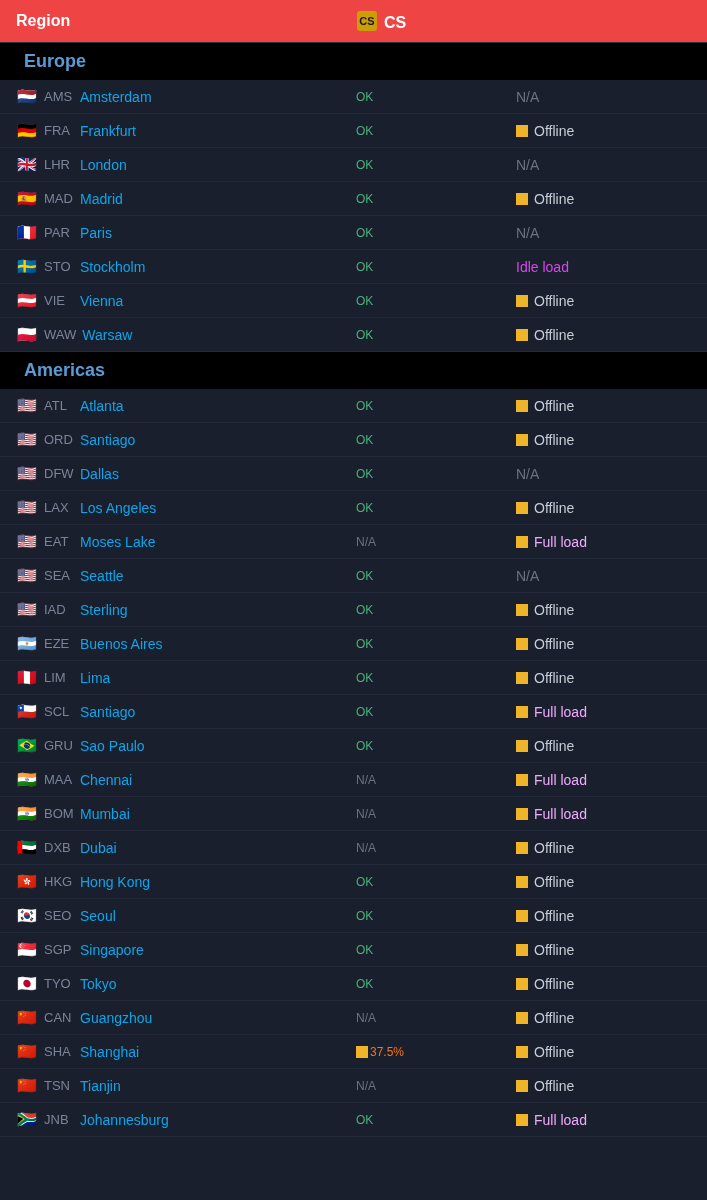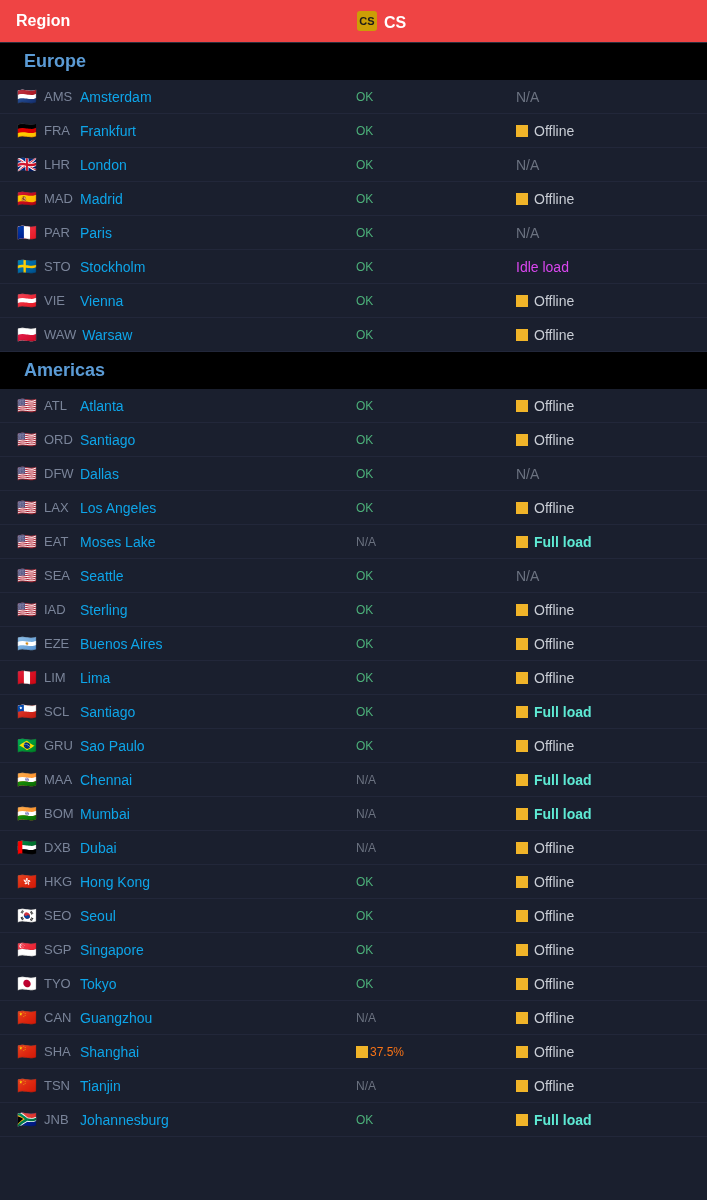--- a/index.html
+++ b/index.html
@@ -87,21 +87,21 @@
       flex: 1;
       font-size: 14px;
       display: flex;
       align-items: center;
       gap: 4px;
     }
     .status-ok { color: #4caf79; }
     .status-na { color: #6b7280; }
     .status-offline { color: #c8ccd4; }
     .status-idle { color: #d946ef; }
-    .status-full { color: #5eead4; font-weight: bold; }
+    .status-full { color: #f0abfc; }
     .status-partial { color: #f97316; }
     .yellow-square {
       display: inline-block;
       width: 12px;
       height: 12px;
       background-color: #f0b429;
       margin-right: 2px;
       vertical-align: middle;
     }
     .steam-icon {

